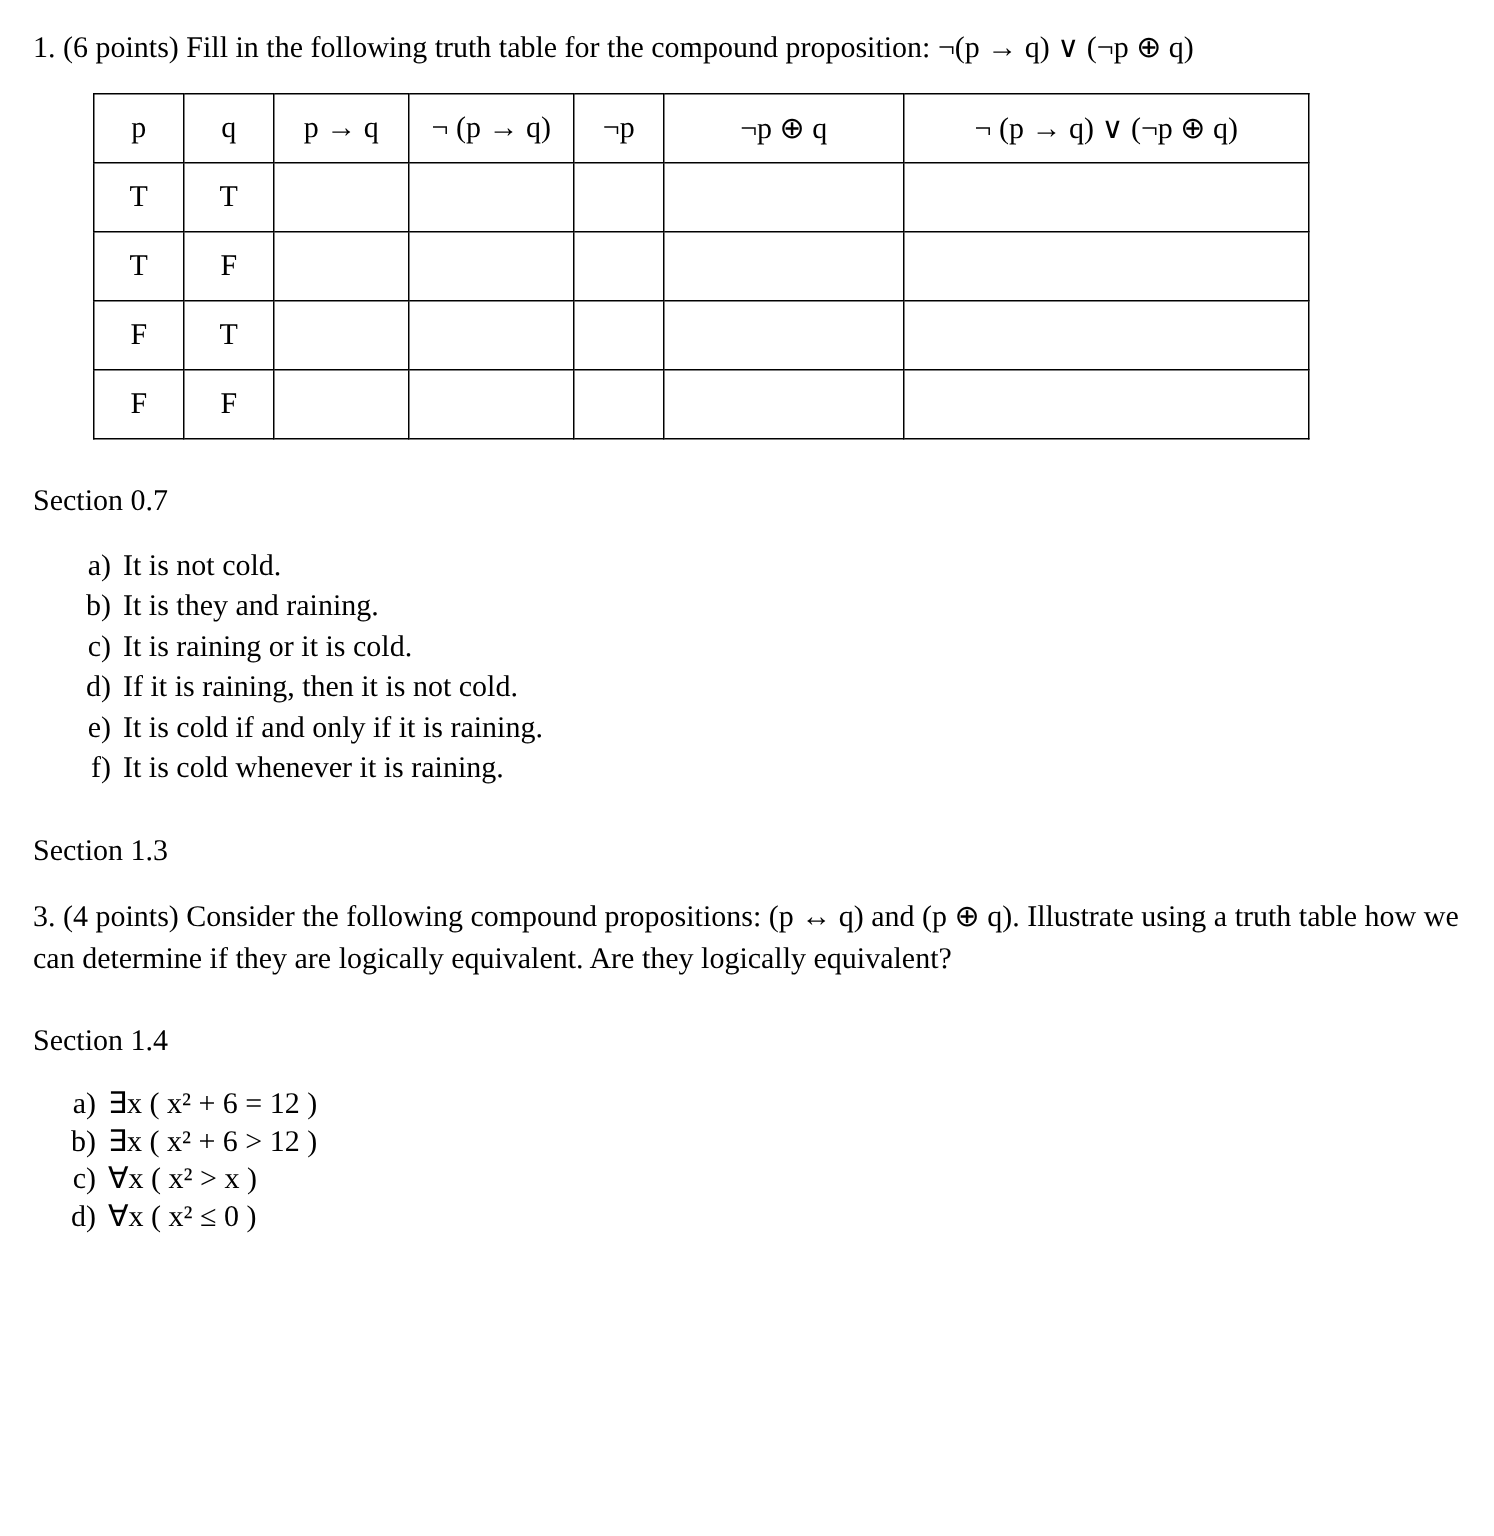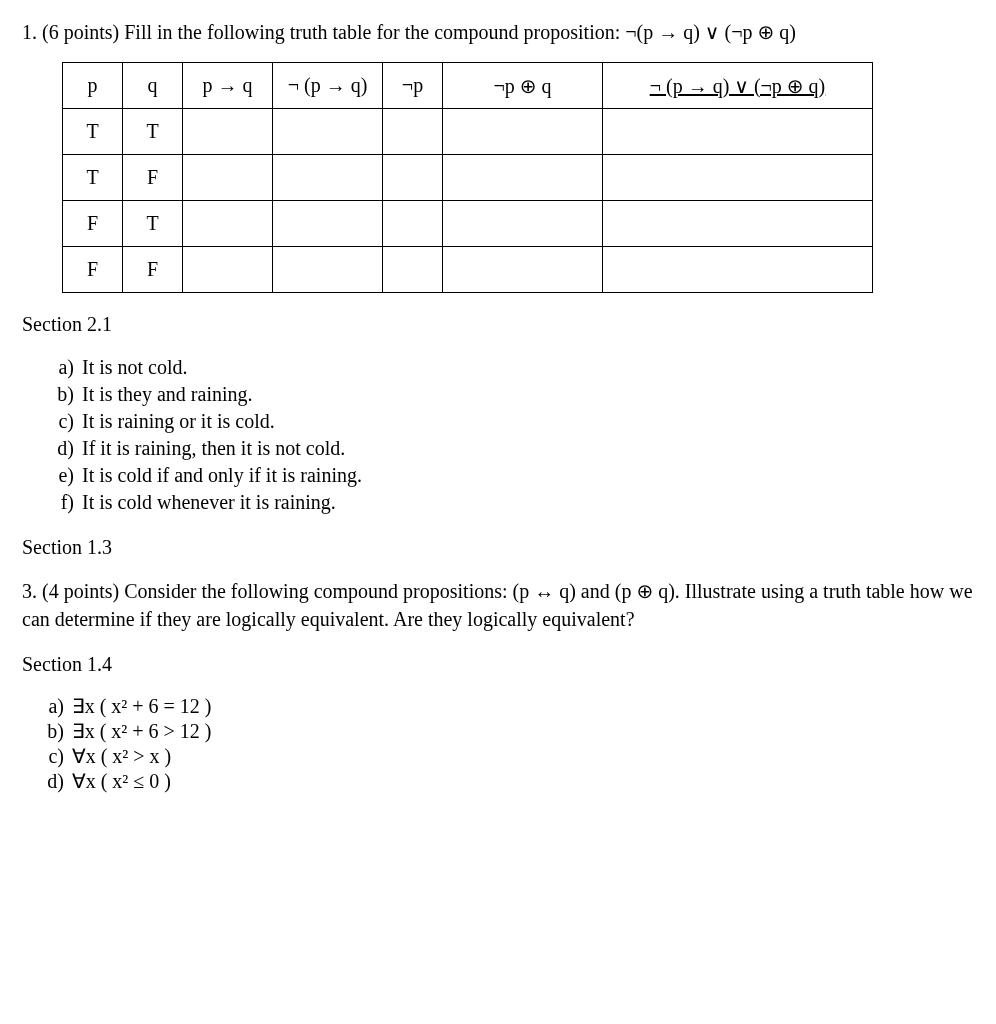--- a/index.html
+++ b/index.html
@@ -9,21 +9,21 @@
     }
     body {
       font-family: 'Times New Roman', Times, serif;
       font-size: 20px;
       color: #000;
       background: #fff;
       padding: 18px 22px;
       width: 996px;
     }
     .question-block {
-      margin-bottom: 20px;
+      margin-bottom: 30px;
     }
     .question-text {
       line-height: 1.4;
       margin-bottom: 16px;
     }
     .truth-table {
       border-collapse: collapse;
       margin-left: 40px;
       margin-top: 14px;
       margin-bottom: 10px;
@@ -38,21 +38,21 @@
     }
     .truth-table th {
       font-weight: normal;
     }
     .col-p { width: 60px; }
     .col-q { width: 60px; }
     .col-pq { width: 90px; }
     .col-npq { width: 110px; }
     .col-np { width: 60px; }
     .col-npxq { width: 160px; }
-    .col-final { width: 270px; text-decoration: underline; }
+    .col-final { width: 270px; }
     .section-header {
       margin-top: 18px;
       margin-bottom: 18px;
     }
     .sub-list {
       margin-left: 32px;
       margin-top: 6px;
     }
     .sub-list .li-row {
       display: flex;
@@ -128,21 +128,21 @@
         <td></td>
         <td></td>
         <td></td>
         <td></td>
         <td></td>
       </tr>
     </tbody>
   </table>
 </div>
 
-<div class="section-header">Section 2.1</div>
+<div class="section-header">Section 0.7</div>
 
 <div class="question-block">
   <div class="sub-list">
     <div class="li-row">
       <div class="li-marker">a)</div>
       <div>It is not cold.</div>
     </div>
     <div class="li-row">
       <div class="li-marker">b)</div>
       <div>It is they and raining.</div>

